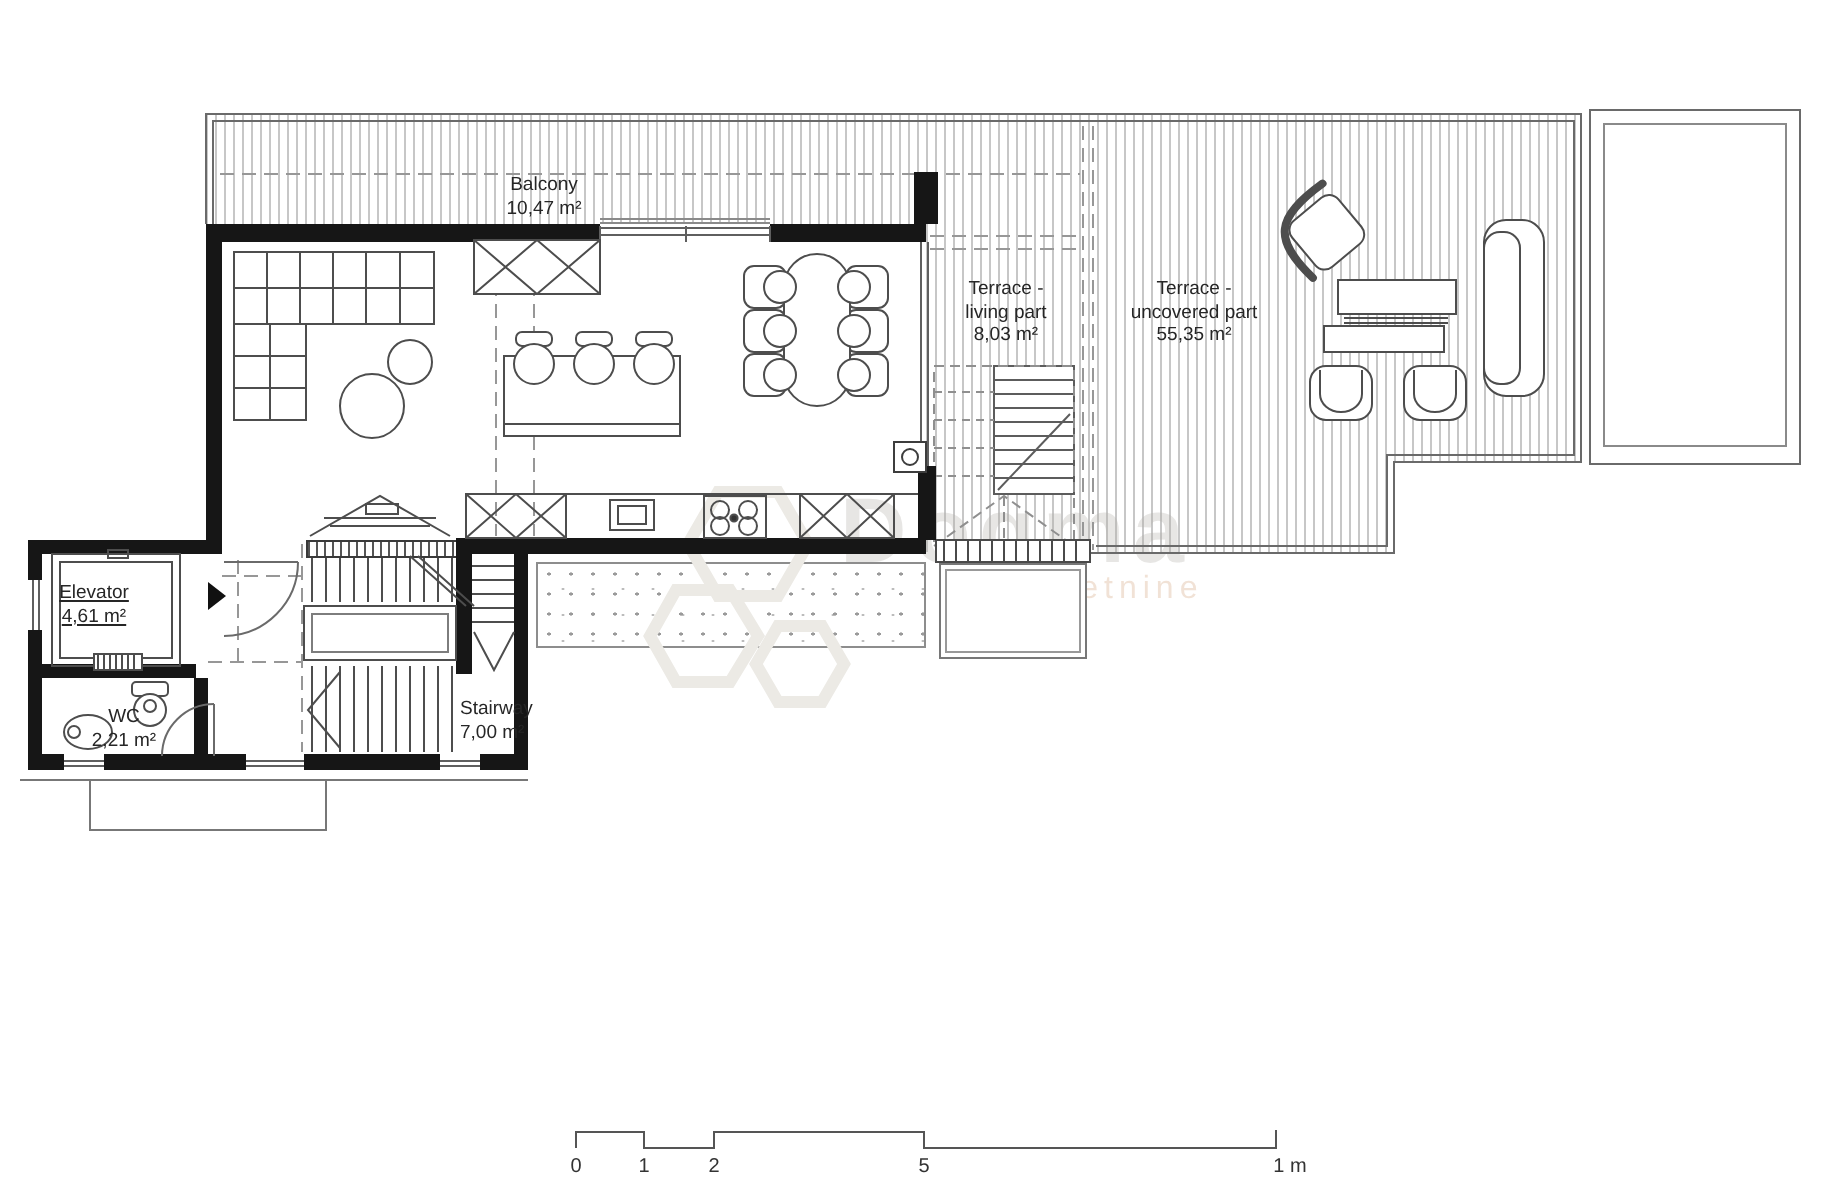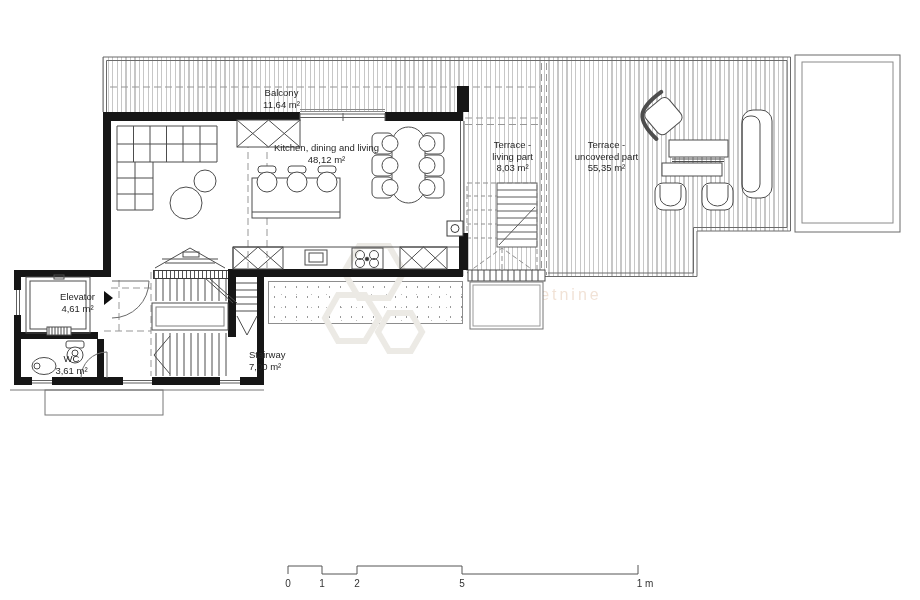--- a/index.html
+++ b/index.html
@@ -6,39 +6,40 @@
   #plan{position:relative;width:920px;height:600px;background:#fff;overflow:hidden;
         font-family:"Liberation Sans",sans-serif;}
   .hatch{position:absolute;background-image:repeating-linear-gradient(90deg,#c7c7c7 0,#c7c7c7 1px,transparent 1px,transparent 4.5px);}
   .stipple{position:absolute;border:1px solid #8d8d8d;
      background-image:radial-gradient(#9a9a9a 0.8px,transparent 0.95px),radial-gradient(#bcbcbc 0.7px,transparent 0.85px);
      background-size:11px 10px,15px 13px;background-position:0 0,5px 6px;}
   .band{position:absolute;border:1px solid #3a3a3a;
      background-image:repeating-linear-gradient(90deg,#555 0,#555 1px,transparent 1px,transparent 4px);}
   svg{position:absolute;left:0;top:0;}
   .lbl{position:absolute;color:#262626;font-size:9.5px;line-height:1.22;text-align:center;
-       white-space:nowrap;transform:translateX(-50%);padding-left:19px;}
+       white-space:nowrap;transform:translateX(-50%);}
   .lbl.left{transform:none;text-align:left;}
   .scl{position:absolute;color:#333;font-size:10px;transform:translateX(-50%);white-space:nowrap;}
   .wm-big{position:absolute;font-size:46px;font-weight:bold;color:rgba(175,173,167,0.30);letter-spacing:4px;}
   .wm-small{position:absolute;font-size:16px;color:rgba(210,160,118,0.30);letter-spacing:3px;}
 </style>
 </head>
 <body>
 
 <div id="plan">
 
   <div class="hatch" style="left:103px;top:57px;width:360px;height:55px;"></div>
   <div class="hatch" style="left:463px;top:57px;width:327px;height:174px;"></div>
   <div class="hatch" style="left:463px;top:231px;width:233px;height:45px;"></div>
 
   <div class="stipple" style="left:268px;top:281px;width:193px;height:41px;"></div>
 
   <div class="band" style="left:153px;top:270px;width:74px;height:7px;"></div>
 
+  <div class="wm-big" style="left:420px;top:238px;">Dogma</div>
   <div class="wm-small" style="left:497px;top:286px;">nekretnine</div>
 
   <svg width="920" height="600" viewBox="0 0 920 600">
 
     <g stroke="#eceae5" stroke-width="6" fill="none">
       <polygon points="404,272 389,298 359,298 344,272 359,246 389,246"></polygon>
       <polygon points="379,318 365,341 338,341 325,318 338,295 365,295"></polygon>
       <polygon points="422,332 411,351 389,351 378,332 389,313 411,313"></polygon>
     </g>
 
@@ -254,48 +255,44 @@
           <rect x="0" y="0" width="31" height="27" rx="8"></rect>
           <path d="M5,2 v12 a10.5,9 0 0 0 21,0 v-12" fill="none"></path>
         </g>
     </g>
 
     <path d="M288,574 L288,566 L322,566 L322,574 L357,574 L357,566 L462,566 L462,574 L638,574 L638,565" stroke="#555" fill="none"></path>
   </svg>
 
   <div class="lbl" style="left:272px;top:87px;">
     <div>Balcony</div>
-    <div>11,64 m²</div>
-  </div>
-
-  <div class="lbl" style="left:317px;top:142px;">
-    <div>Kitchen, dining and living</div>
-    <div>48,12 m²</div>
-  </div>
+    <div>10,47 m²</div>
+  </div>
+
 
   <div class="lbl" style="left:503px;top:139px;">
     <div>Terrace -</div>
     <div>living part</div>
     <div>8,03 m²</div>
   </div>
 
   <div class="lbl" style="left:597px;top:139px;">
     <div>Terrace -</div>
     <div>uncovered part</div>
     <div>55,35 m²</div>
   </div>
 
-  <div class="lbl" style="left:68px;top:291px;">
+  <div class="lbl" style="left:47px;top:291px;text-decoration:underline;">
     <div>Elevator</div>
     <div>4,61 m²</div>
   </div>
 
   <div class="lbl" style="left:62px;top:353px;">
     <div>WC</div>
-    <div>3,61 m²</div>
+    <div>2,21 m²</div>
   </div>
 
   <div class="lbl left" style="left:230px;top:349px;">
     <div>Stairway</div>
     <div>7,00 m²</div>
   </div>
 
   <div class="scl" style="left:288px;top:578px;">0</div>
   <div class="scl" style="left:322px;top:578px;">1</div>
   <div class="scl" style="left:357px;top:578px;">2</div>

